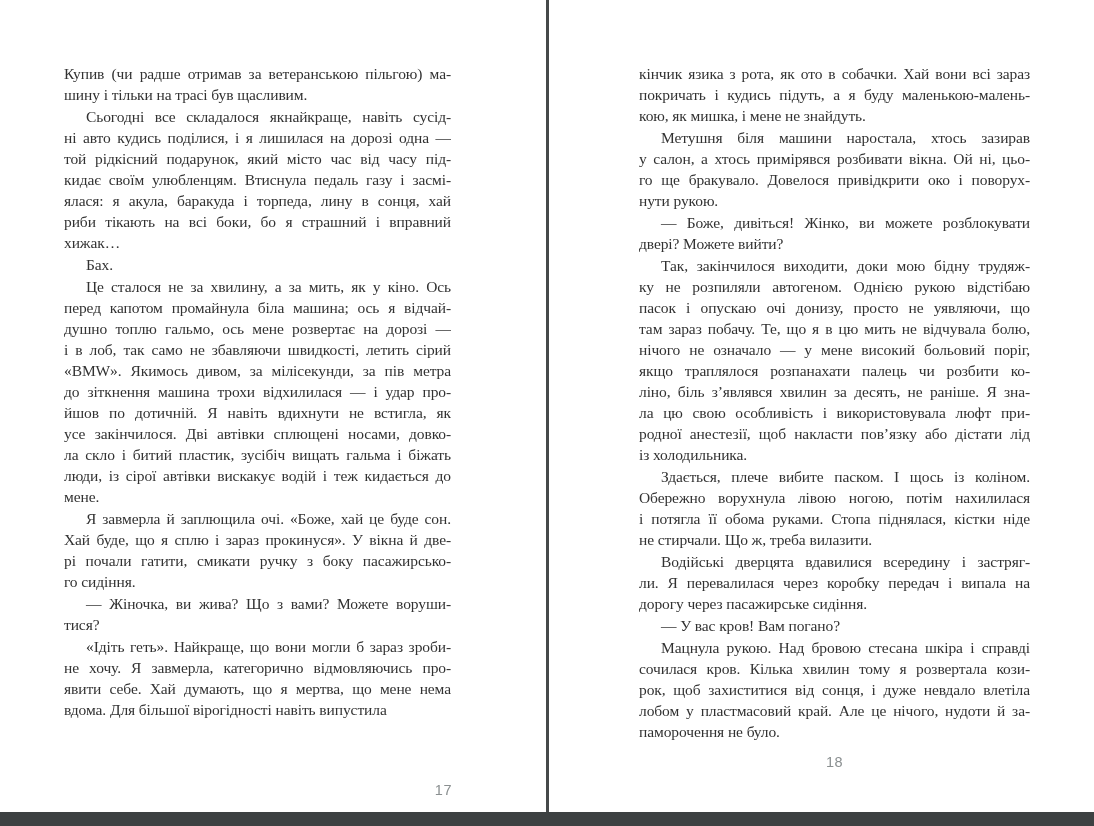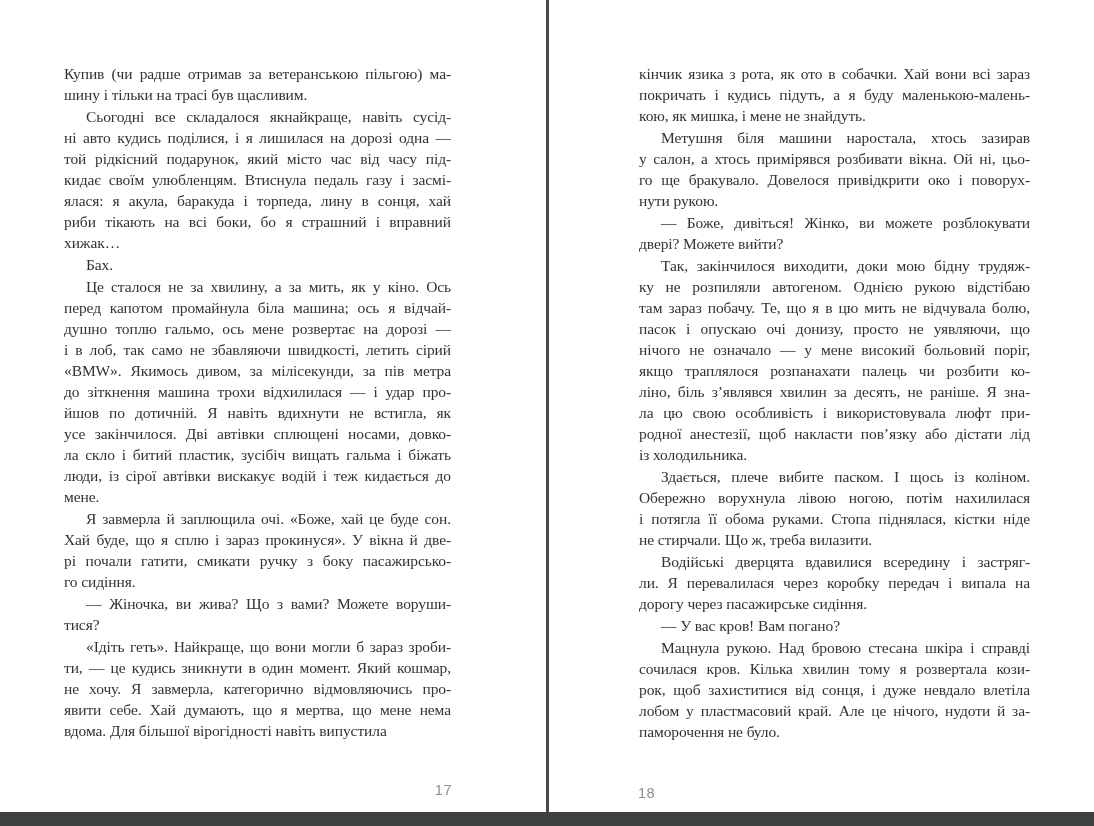--- a/index.html
+++ b/index.html
@@ -35,21 +35,21 @@
 
   .page-number {
     position: absolute;
     top: 754px;
     font-family: "Liberation Sans", sans-serif;
     font-size: 14.5px;
     letter-spacing: 0.5px;
     color: #8a8f90;
   }
   .page-number-left  { left: 63px;  width: 389px; text-align: right; margin-top: 28px; }
-  .page-number-right { left: 638px; width: 393px; text-align: left; margin-top: 31px; }
+  .page-number-right { left: 638px; width: 393px; text-align: center; }
 
   .spine-divider {
     position: absolute;
     left: 546px; top: 0;
     width: 3px; height: 818px;
     background: #46494a;
   }
   .bottom-bar {
     position: absolute;
     left: 0; top: 812px;
@@ -97,21 +97,20 @@
         <div class="line">Хай буде, що я сплю і зараз прокинуся». У вікна й две-</div>
         <div class="line">рі почали гатити, смикати ручку з боку пасажирсько-</div>
         <div class="line last">го сидіння.</div>
       </div>
       <div class="para indent">
         <div class="line">— Жіночка, ви жива? Що з вами? Можете воруши-</div>
         <div class="line last">тися?</div>
       </div>
       <div class="para indent">
         <div class="line">«Ідіть геть». Найкраще, що вони могли б зараз зроби-</div>
-        <div class="line">ти, — це кудись зникнути в один момент. Який кошмар,</div>
         <div class="line">не хочу. Я завмерла, категорично відмовляючись про-</div>
         <div class="line">явити себе. Хай думають, що я мертва, що мене нема</div>
         <div class="line last">вдома. Для більшої вірогідності навіть випустила</div>
       </div>
     </div>
 
   <div class="text-block text-right">
       <div class="para">
         <div class="line">кінчик язика з рота, як ото в собачки. Хай вони всі зараз</div>
         <div class="line">покричать і кудись підуть, а я буду маленькою-малень-</div>
@@ -123,22 +122,22 @@
         <div class="line">го ще бракувало. Довелося привідкрити око і поворух-</div>
         <div class="line last">нути рукою.</div>
       </div>
       <div class="para indent">
         <div class="line">— Боже, дивіться! Жінко, ви можете розблокувати</div>
         <div class="line last">двері? Можете вийти?</div>
       </div>
       <div class="para indent">
         <div class="line">Так, закінчилося виходити, доки мою бідну трудяж-</div>
         <div class="line">ку не розпиляли автогеном. Однією рукою відстібаю</div>
+        <div class="line">пасок і опускаю очі донизу, просто не уявляючи, що</div>
         <div class="line">там зараз побачу. Те, що я в цю мить не відчувала болю,</div>
-        <div class="line">пасок і опускаю очі донизу, просто не уявляючи, що</div>
         <div class="line">нічого не означало — у мене високий больовий поріг,</div>
         <div class="line">якщо траплялося розпанахати палець чи розбити ко-</div>
         <div class="line">ліно, біль з’являвся хвилин за десять, не раніше. Я зна-</div>
         <div class="line">ла цю свою особливість і використовувала люфт при-</div>
         <div class="line">родної анестезії, щоб накласти пов’язку або дістати лід</div>
         <div class="line last">із холодильника.</div>
       </div>
       <div class="para indent">
         <div class="line">Здається, плече вибите паском. І щось із коліном.</div>
         <div class="line">Обережно ворухнула лівою ногою, потім нахилилася</div>

